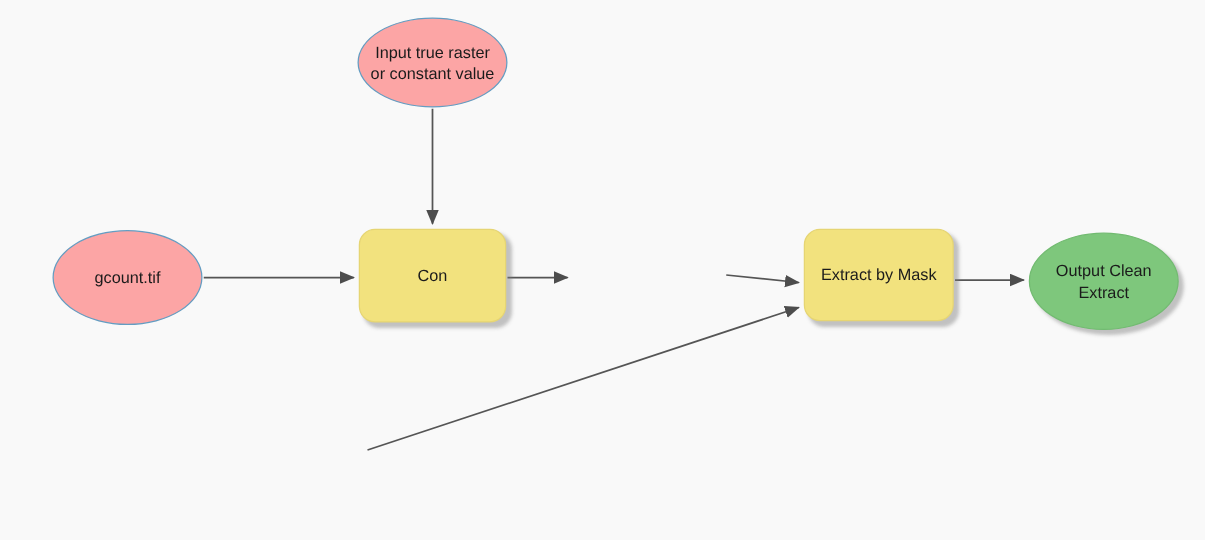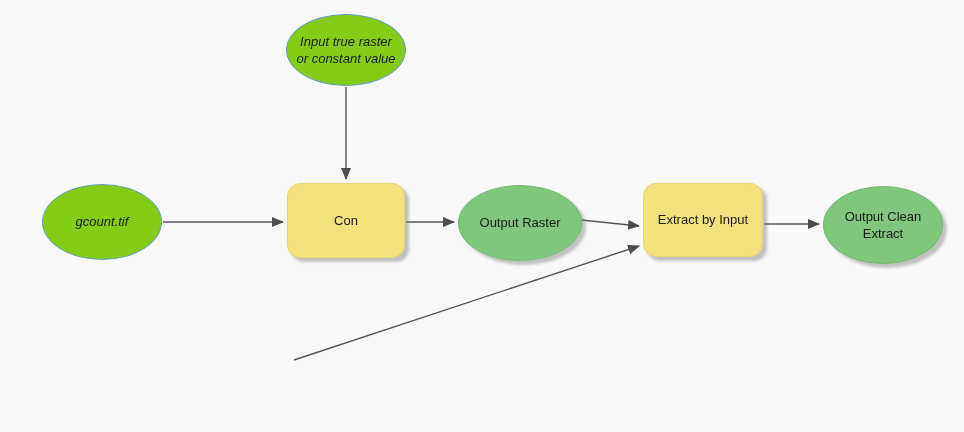--- a/index.html
+++ b/index.html
@@ -29,23 +29,22 @@
     font-size: 13px;
     color: #1b1b1b;
     line-height: 1.32;
     box-sizing: border-box;
     padding: 2px 8px;
     cursor: default;
   }
   .ellipse { border-radius: 50%; }
   .rect    { border-radius: 13px; }
   .blue {
-    background: #84cc16;
+    background: #fca5a5;
     border: 1px solid #649DC2;
-    font-style: italic;
   }
   .yellow {
     background: #F2E27E;
     border: 1px solid #E6D573;
     box-shadow: 4px 4px 3px rgba(125,125,125,0.45);
   }
   .green {
     background: #7EC77C;
     border: 1px solid #72BB71;
     box-shadow: 4px 4px 3px rgba(125,125,125,0.45);
@@ -77,26 +76,23 @@
   </div>
 
   <div class="node ellipse blue" style="left:42px; top:184px; width:120px; height:76px;">
     <span class="node-label">gcount.tif</span>
   </div>
 
   <div class="node rect yellow" style="left:287px; top:183px; width:118px; height:75px;">
     <span class="node-label">Con</span>
   </div>
 
-  <div class="node ellipse green" style="left:458px; top:185px; width:124px; height:76px;">
-    <span class="node-label">Output Raster</span>
-  </div>
 
   <div class="node rect yellow" style="left:643px; top:183px; width:120px; height:74px;">
-    <span class="node-label nowrap">Extract by Input</span>
+    <span class="node-label nowrap">Extract by Mask</span>
   </div>
 
   <div class="node ellipse green" style="left:823px; top:186px; width:120px; height:78px;">
     <span class="node-label">Output Clean Extract</span>
   </div>
 
 
 </div>
 
 </body></html>

